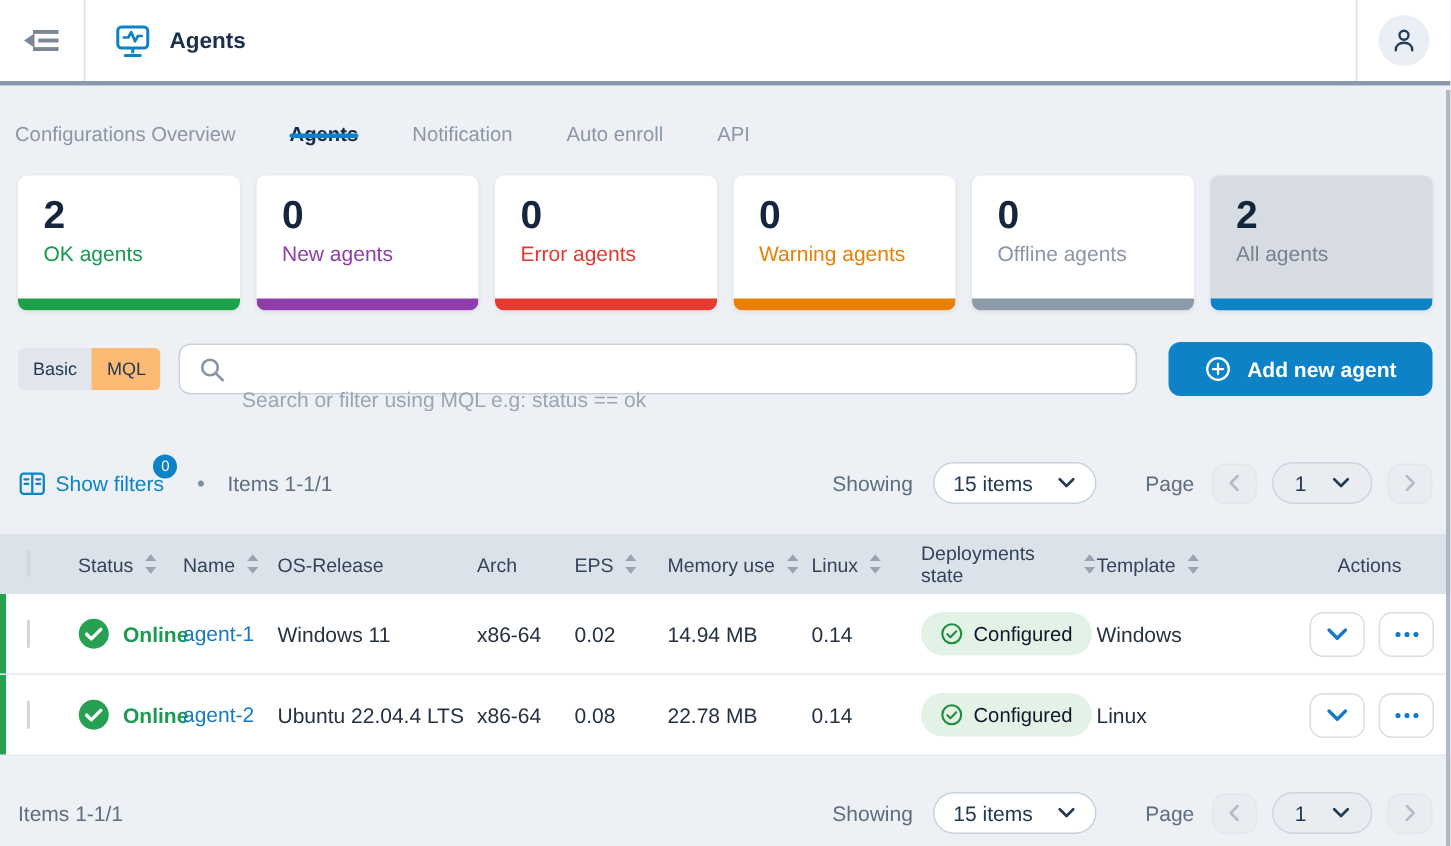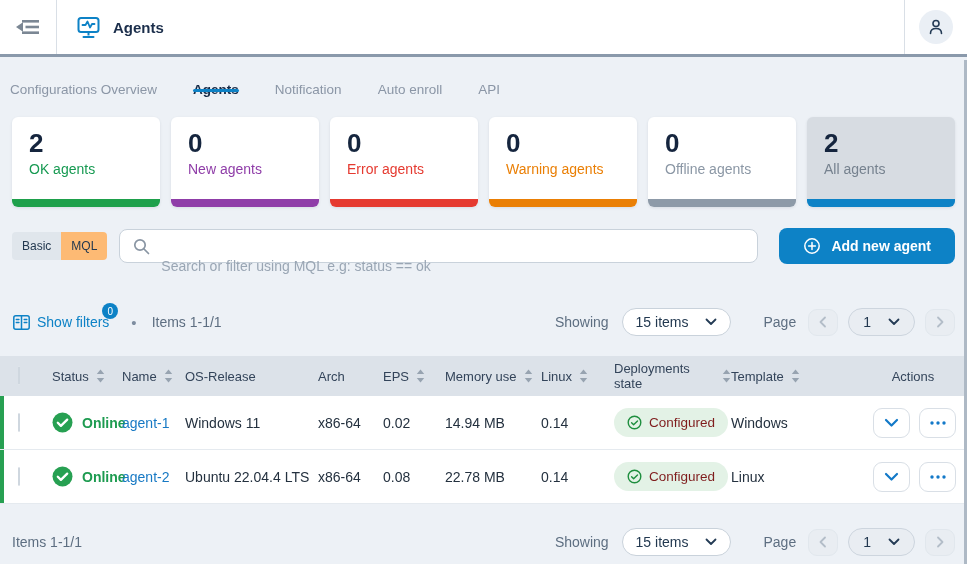--- a/index.html
+++ b/index.html
@@ -65,21 +65,21 @@
   .thead { height:40px; background:#dce2e9; }
   .th { display:flex; align-items:center; gap:7px; font-size:13px; color:#33445a; cursor:pointer; }
   .th-actions { justify-content:center; padding-right:14px; cursor:default; }
   .trow { height:54px; background:#fff; border-bottom:1px solid #e5eaef; position:relative; }
   .trow::before { content:""; position:absolute; left:0; top:0; bottom:0; width:4px; background:#27a052; }
   .checkbox { width:18px; height:18px; border:1px solid #cfd7df; border-radius:4px; background:#fff; cursor:pointer; }
   .status-cell { display:flex; align-items:center; gap:9px; }
   .status-text { color:#1d9b50; font-weight:bold; font-size:14px; }
   .name-link { color:#1779c4; font-size:14px; cursor:pointer; }
   .cell { font-size:14px; color:#24313f; }
-  .pill { display:inline-flex; align-items:center; gap:7px; background:#e3f2e6; color:#7f1d1d; font-size:13.5px; border-radius:15px; padding:0 13px; height:29px; width:fit-content; }
+  .pill { display:inline-flex; align-items:center; gap:7px; background:#e3f2e6; color:#0f172a; font-size:13.5px; border-radius:15px; padding:0 13px; height:29px; width:fit-content; }
   .actions-cell { display:flex; gap:9px; justify-content:center; padding-right:14px; }
   .icon-btn { width:37px; height:30px; border:1px solid #d9dfe6; border-radius:9px; background:#fff; display:flex; align-items:center; justify-content:center; cursor:pointer; }
   
   .scrollbar { position:absolute; top:60px; right:0; bottom:0; width:3px; background:#aeb9c5; }
   svg { display:block; }
 </style>
 </head>
 <body>
 
 <div class="topbar">

